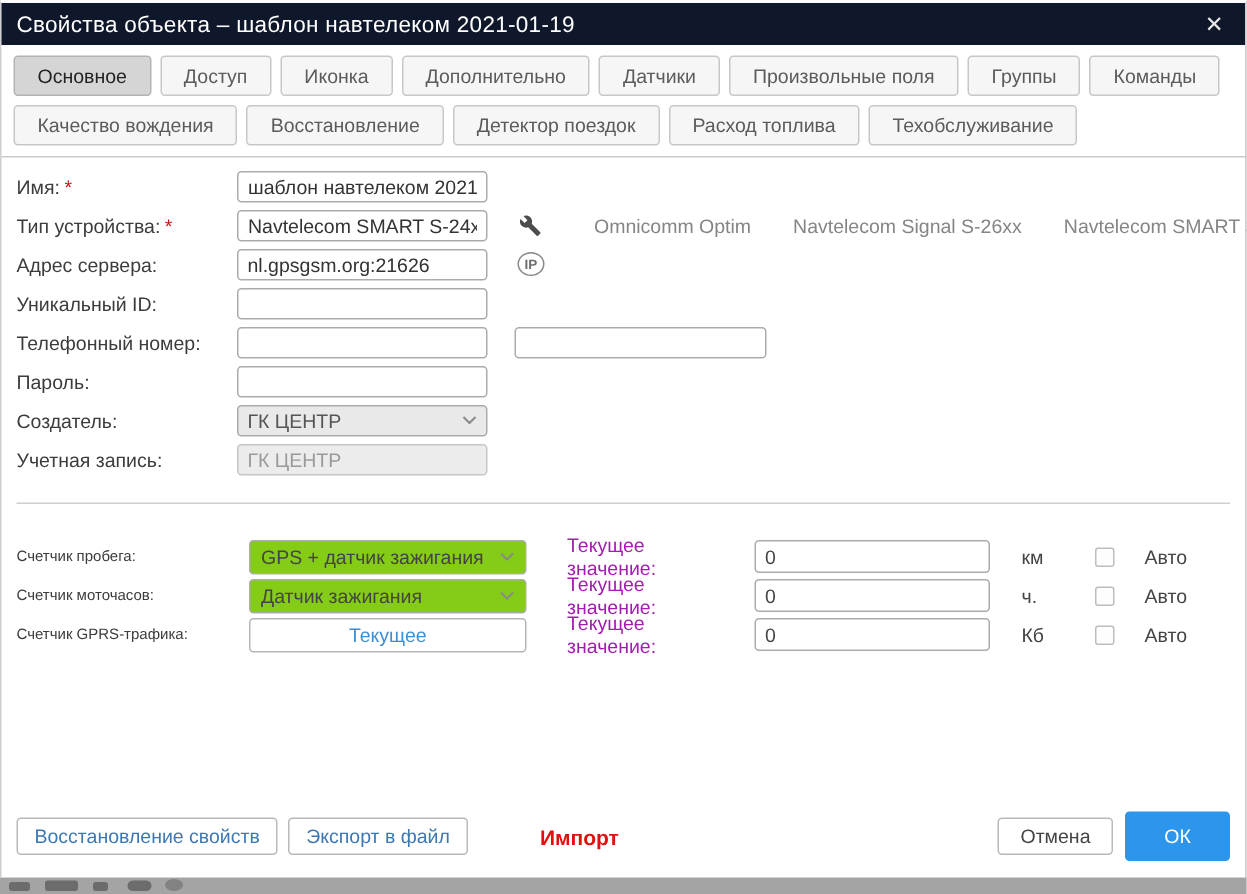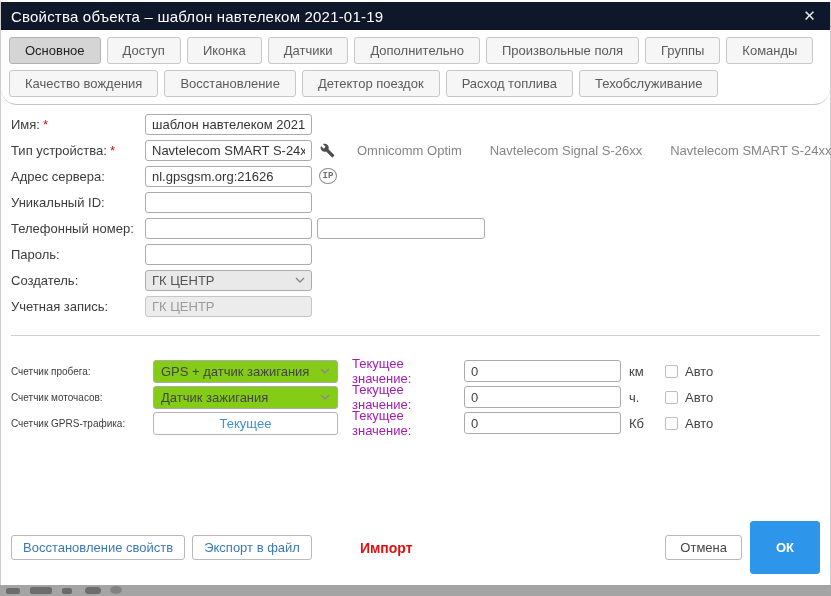--- a/index.html
+++ b/index.html
@@ -26,31 +26,31 @@
   .titlebar {
     height:28px; background:#0f172a; color:#fff;
     display:flex; align-items:center; padding:0 10px;
     font-size:15px; font-weight:500; letter-spacing:.2px;
   }
   .titlebar .title { flex:1; }
   .close-btn {
     color:#e8e8e8; font-size:15px; cursor:pointer; padding:0 4px; font-weight:400;
   }
 
-  .tabs { padding:7px 8px 7px 8px; border-bottom:1px solid #c9c9c9;border-radius:16px; }
+  .tabs { padding:7px 8px 7px 8px; border-bottom:1px solid #c9c9c9; }
   .tab-row { display:flex; gap:6px; }
   .tab-row + .tab-row { margin-top:6px; }
   .tab {
     border:1px solid #c7c7c7; border-radius:3px; background:#f6f6f6;
     color:#5b5b5b; font-size:13px; padding:5px 15px; cursor:pointer; white-space:nowrap;
   }
   .tab.active { background:#d5d5d5; color:#222; border-color:#b3b3b3; }
 
   .form { padding:6px 10px 0 10px; }
-  .row { display:flex; align-items:center; height:26px; }
+  .row { display:flex; align-items:center; height:26px;gap:13px; }
   .lbl { width:134px; font-size:13px; color:#3c3c3c; flex:none; }
   .req { color:#cc1111; margin-left:3px; }
   .inp {
     width:167px; height:21px; border:1px solid #ababab; border-radius:3px;
     padding:0 6px; font-size:13px; color:#333; outline:none; background:#fff;
     font-family:"Liberation Sans", sans-serif;
   }
   .inp.second { width:168px; margin-left:5px; }
   .inp:disabled, .inp.disabled { background:#ececec; color:#9a9a9a; border-color:#c6c6c6; }
 
@@ -61,21 +61,21 @@
   }
   .selectbox .sel-text { flex:1; white-space:nowrap; overflow:hidden; }
 
   .wrench-wrap { margin-left:8px; cursor:pointer; display:flex; align-items:center; }
   .recent-types { display:flex; gap:28px; margin-left:22px;justify-content:center; }
   .recent-link { font-size:13px; color:#858585; cursor:pointer; white-space:nowrap; }
 
   .ip-badge {
     margin-left:7px; width:18px; height:16px; border:1.5px solid #8a8a8a; border-radius:50%;
     display:flex; align-items:center; justify-content:center;
-    font-size:9px; font-weight:bold; color:#6d6d6d; cursor:pointer; flex:none;font-family:Liberation Mono, monospace;
+    font-size:9px; font-weight:bold; color:#6d6d6d; cursor:pointer; flex:none;
   }
 
   .divider { border-bottom:1px solid #cfcfcf; margin:16px 10px 0 10px; }
 
   .counters { padding:22px 10px 0 10px; }
   .c-label { width:142px; font-size:10px; color:#3c3c3c; flex:none; }
   .c-select {
     width:185px; height:23px; border:1px solid #ababab; border-radius:3px; background:#84cc16;
     display:flex; align-items:center; padding:0 7px; font-size:13px; color:#444; cursor:pointer; flex:none;
   }
@@ -106,22 +106,22 @@
     border:1px solid #b9b9b9; border-radius:3px; background:#fff;
     font-size:13px; padding:4px 11px; cursor:pointer; white-space:nowrap;
     font-family:"Liberation Sans", sans-serif;
   }
   .btn.blue-text { color:#3c78b4; }
   .btn + .btn { margin-left:7px; }
   .import-link { margin-left:48px; color:#e01010; font-weight:bold; font-size:14px; cursor:pointer; }
   .spacer { flex:1; }
   .btn.cancel { color:#444; padding:4px 14px;text-align:right; }
   .btn.ok {
-    background:#2e96ea; border-color:#2e96ea; color:#fff; font-weight:bold;
-    width:70px; margin-left:8px; padding:18px 0;
+    background:#2e96ea; border-color:#2e96ea; color:#fff; font-weight:normal;
+    width:70px; margin-left:8px; padding:8px 0;
   }
   .chev { flex:none; }
 </style>
 </head>
 <body>
 
 <div class="bg-strip">
   <div class="smudge" style="left:6px;width:14px;height:6px;"></div>
   <div class="smudge" style="left:30px;width:22px;height:7px;"></div>
   <div class="smudge" style="left:62px;width:10px;height:6px;"></div>
@@ -134,22 +134,22 @@
   <div class="titlebar">
     <span class="title">Свойства объекта – шаблон навтелеком 2021-01-19</span>
     <span class="close-btn">✕</span>
   </div>
 
   <div class="tabs">
     <div class="tab-row">
       <div class="tab active">Основное</div>
       <div class="tab">Доступ</div>
       <div class="tab">Иконка</div>
+      <div class="tab">Дополнительно</div>
       <div class="tab">Датчики</div>
-      <div class="tab">Дополнительно</div>
       <div class="tab">Произвольные поля</div>
       <div class="tab">Группы</div>
       <div class="tab">Команды</div>
     </div>
     <div class="tab-row">
       <div class="tab">Качество вождения</div>
       <div class="tab">Восстановление</div>
       <div class="tab">Детектор поездок</div>
       <div class="tab">Расход топлива</div>
       <div class="tab">Техобслуживание</div>

